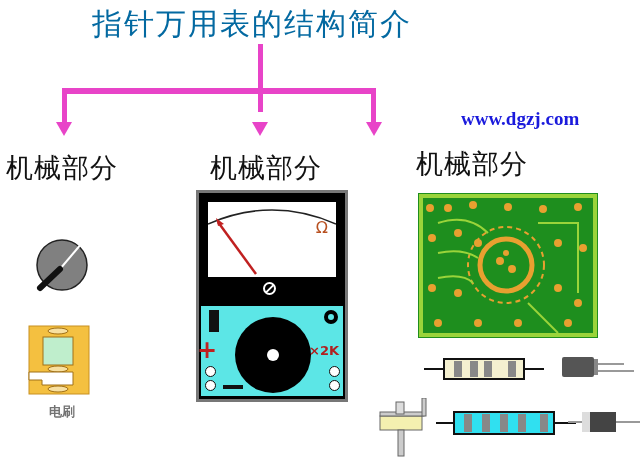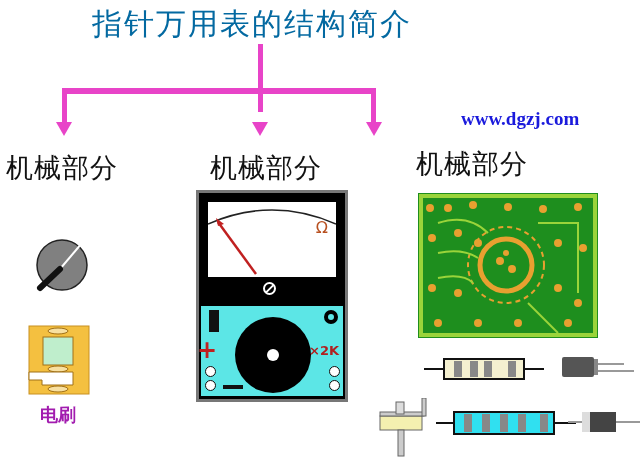--- a/index.html
+++ b/index.html
@@ -3,21 +3,21 @@
 <meta charset="utf-8">
 <style>
   html,body{margin:0;padding:0;}
   body{width:640px;height:460px;background:#ffffff;position:relative;overflow:hidden;font-family:"DejaVu Sans",sans-serif;}
   .abs{position:absolute;}
   .title{left:92px;top:4px;font-size:30px;color:#0369a1;letter-spacing:2px;font-family:"DejaVu Serif",serif;}
   .line{background:#e844c8;}
   .arrow{width:0;height:0;border-left:8px solid transparent;border-right:8px solid transparent;border-top:14px solid #e844c8;}
   .section{font-size:27px;color:#111;font-family:"DejaVu Serif",serif;letter-spacing:1px;}
   .url{left:461px;top:108px;font-size:19px;font-weight:bold;color:#1a1adc;font-family:Liberation Serif, serif;}
-  .caption{font-size:18px;color:#a21caf;font-weight:bold;}
+  .caption{font-size:13px;color:#737373;font-weight:bold;margin-left:9px;}
 </style>
 </head>
 <body>
 
 <div class="abs title">指针万用表的结构简介</div>
 
 <div class="abs line" style="left:258px;top:44px;width:5px;height:68px;"></div>
 <div class="abs line" style="left:62px;top:88px;width:314px;height:6px;"></div>
 <div class="abs line" style="left:62px;top:88px;width:5px;height:38px;"></div>
 <div class="abs line" style="left:371px;top:88px;width:5px;height:38px;"></div>

